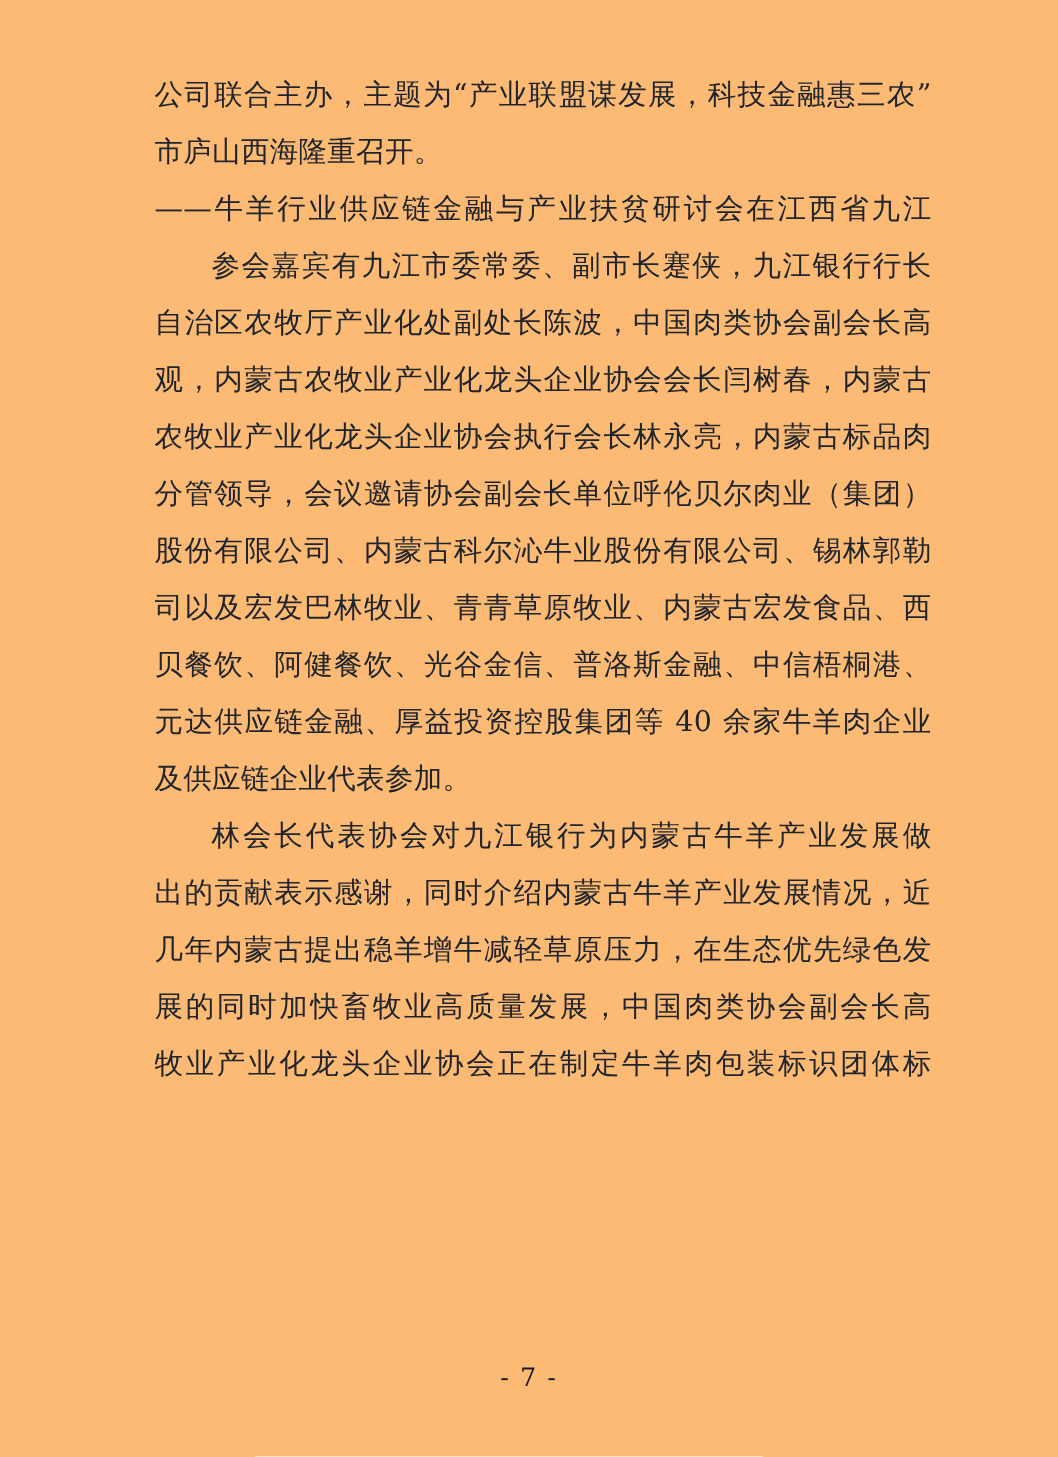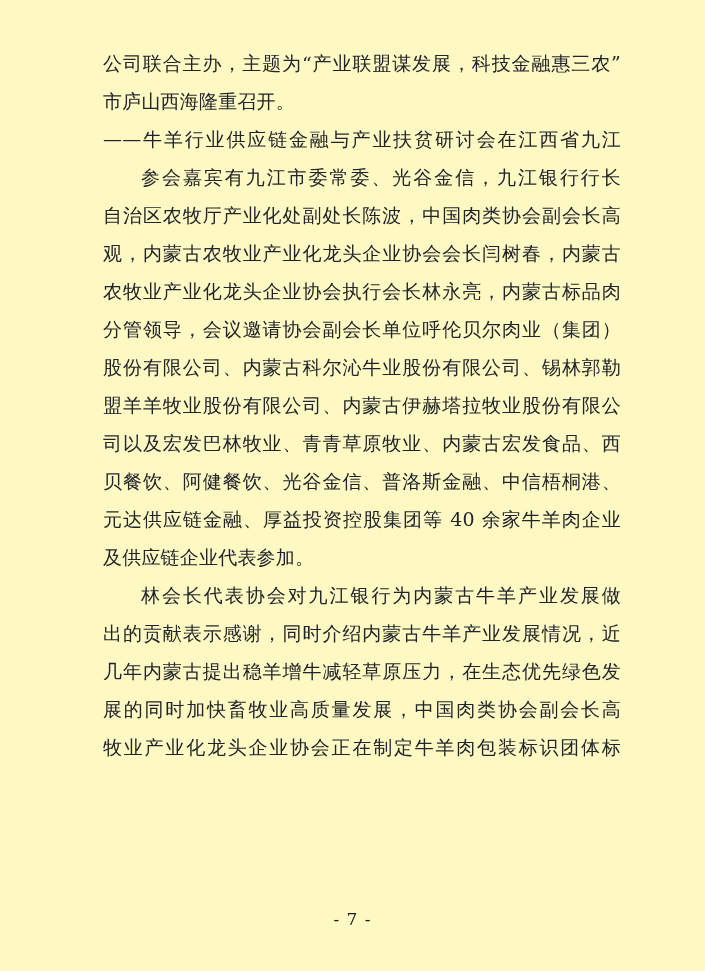--- a/index.html
+++ b/index.html
@@ -10,21 +10,21 @@
   body {
     width: 705px;
     height: 971px;
     font-family: "DejaVu Serif", serif;
     color: #20242c;
   }
   .page {
     position: relative;
     width: 705px;
     height: 971px;
-    background: #fef9c3;
+    background: #fdba74;
     overflow: hidden;
   }
   .content {
     position: absolute;
     left: 103px;
     top: 44px;
     width: 518px;
   }
   .para {
     margin: 0;
@@ -64,27 +64,26 @@
 <div class="page">
   <div class="content">
 
     <div class="para">
       <div class="line">公司联合主办，主题为“产业联盟谋发展，科技金融惠三农”</div>
       <div class="line last">市庐山西海隆重召开。</div>
       <div class="line">——牛羊行业供应链金融与产业扶贫研讨会在江西省九江</div>
     </div>
 
     <div class="para">
-      <div class="line first">参会嘉宾有九江市委常委、光谷金信，九江银行行长</div>
+      <div class="line first">参会嘉宾有九江市委常委、副市长蹇侠，九江银行行长</div>
       <div class="line">自治区农牧厅产业化处副处长陈波，中国肉类协会副会长高</div>
       <div class="line">观，内蒙古农牧业产业化龙头企业协会会长闫树春，内蒙古</div>
       <div class="line">农牧业产业化龙头企业协会执行会长林永亮，内蒙古标品肉</div>
       <div class="line">分管领导，会议邀请协会副会长单位呼伦贝尔肉业（集团）</div>
       <div class="line">股份有限公司、内蒙古科尔沁牛业股份有限公司、锡林郭勒</div>
-      <div class="line">盟羊羊牧业股份有限公司、内蒙古伊赫塔拉牧业股份有限公</div>
       <div class="line">司以及宏发巴林牧业、青青草原牧业、内蒙古宏发食品、西</div>
       <div class="line">贝餐饮、阿健餐饮、光谷金信、普洛斯金融、中信梧桐港、</div>
       <div class="line">元达供应链金融、厚益投资控股集团等 40 余家牛羊肉企业</div>
       <div class="line last">及供应链企业代表参加。</div>
     </div>
 
     <div class="para">
       <div class="line first">林会长代表协会对九江银行为内蒙古牛羊产业发展做</div>
       <div class="line">出的贡献表示感谢，同时介绍内蒙古牛羊产业发展情况，近</div>
       <div class="line">几年内蒙古提出稳羊增牛减轻草原压力，在生态优先绿色发</div>

